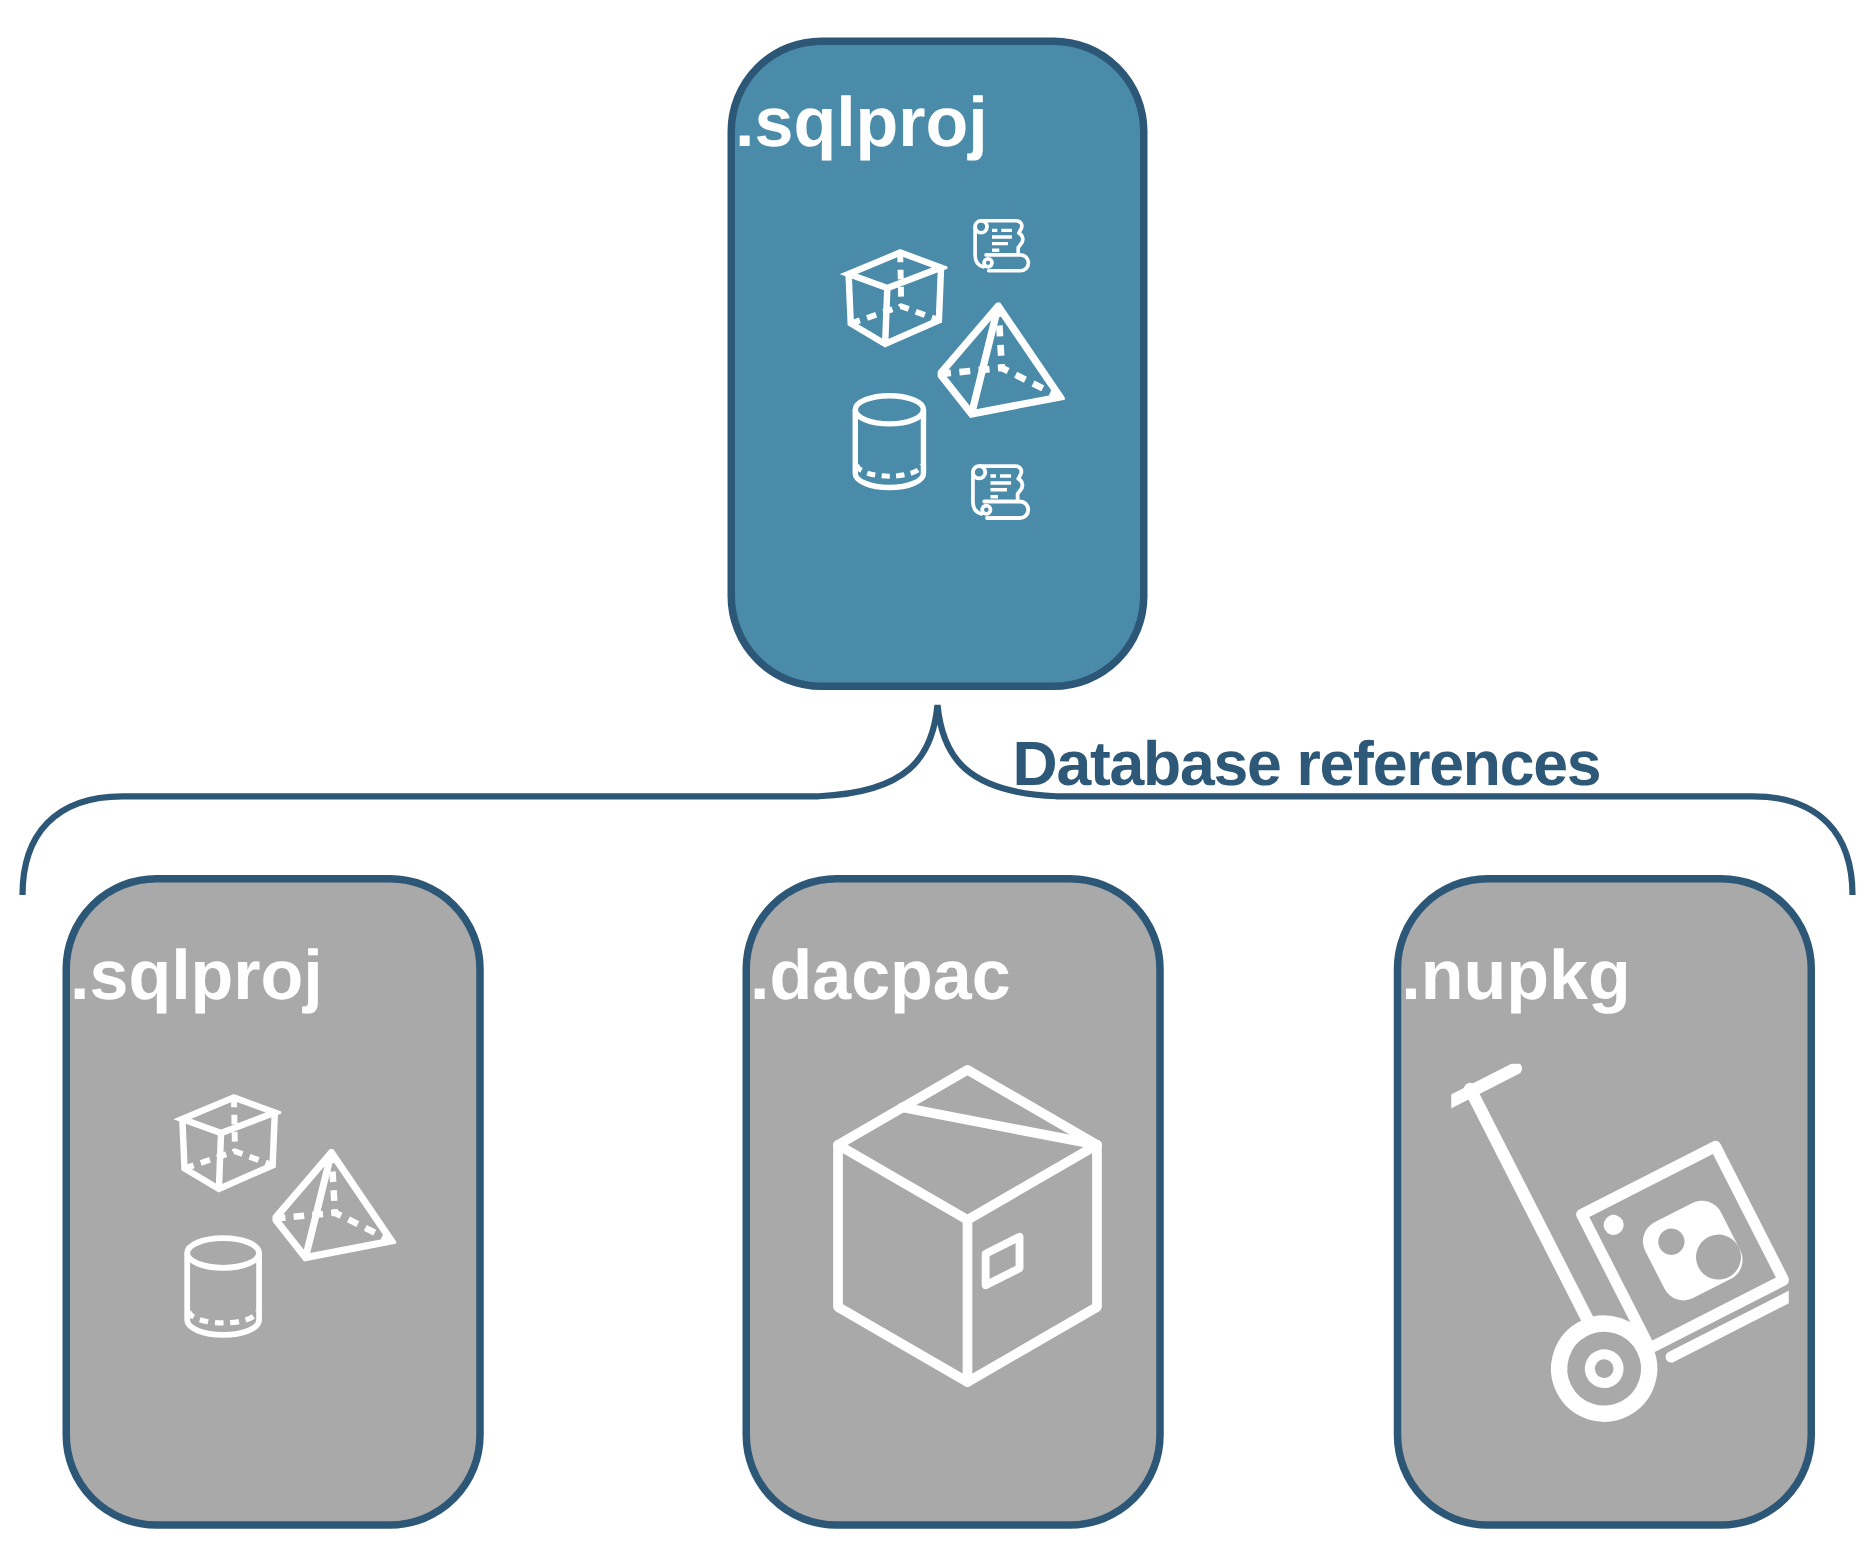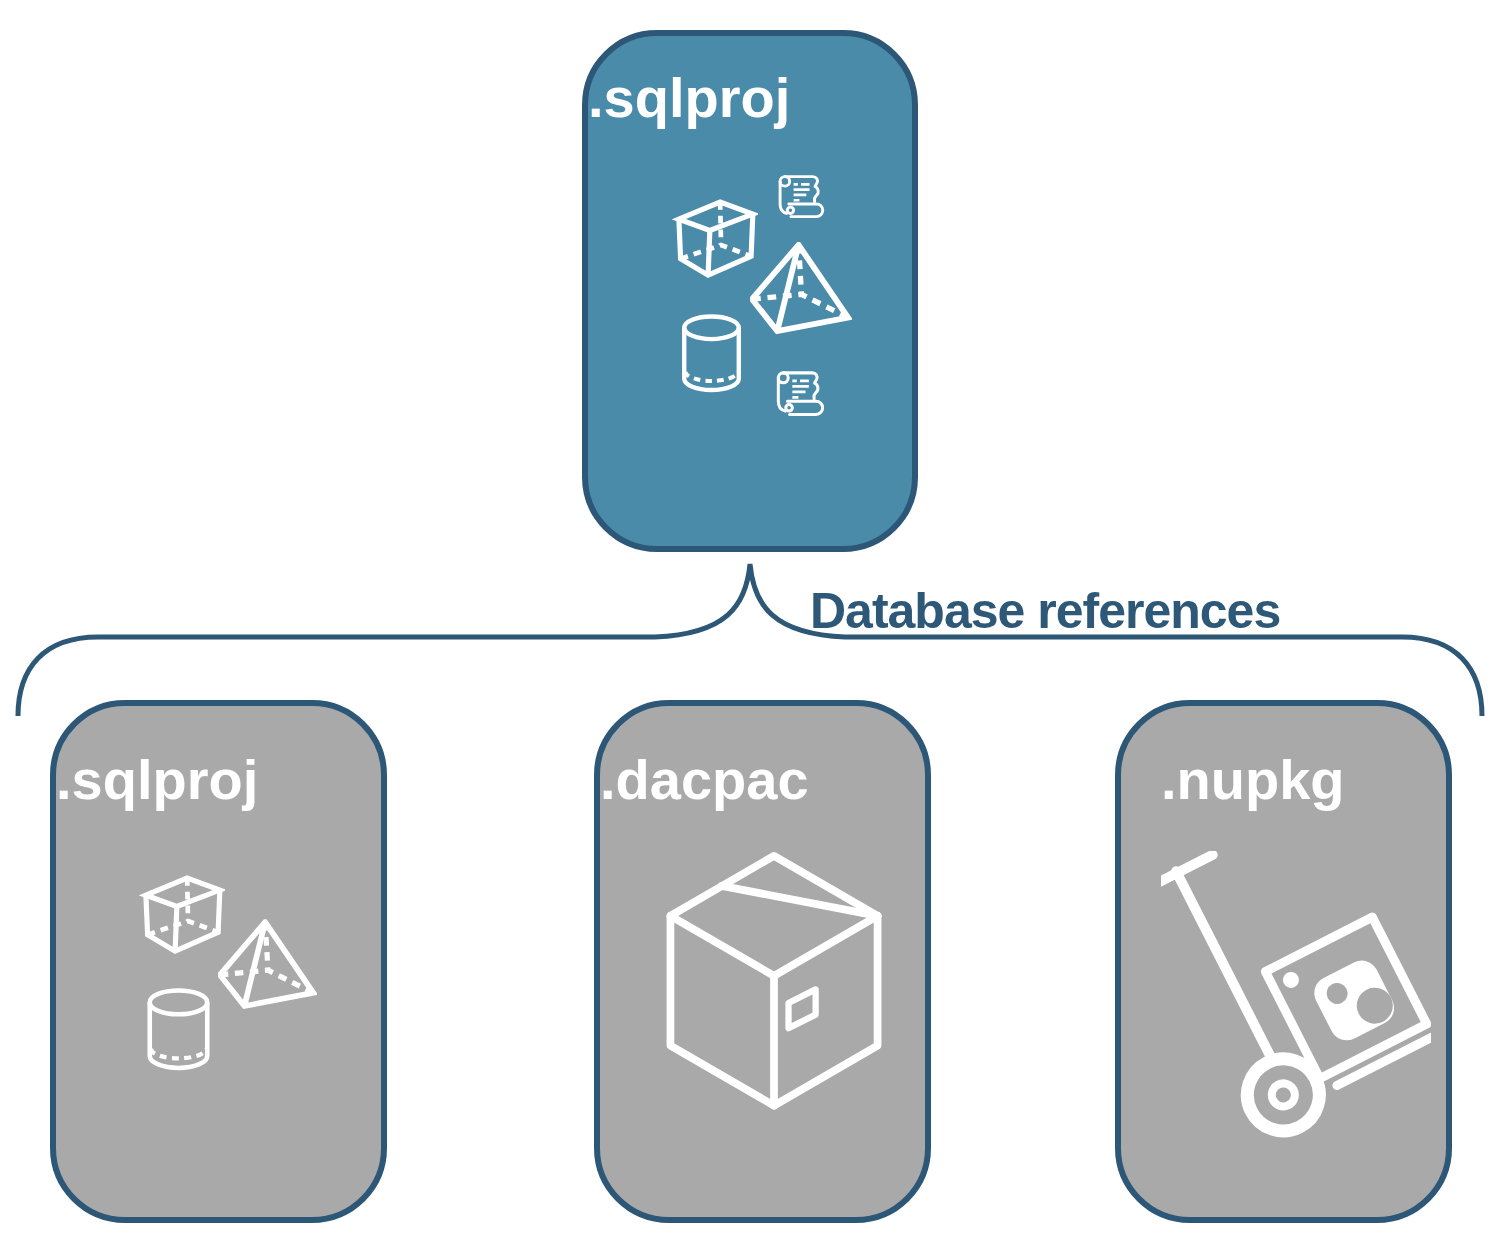--- a/index.html
+++ b/index.html
@@ -14,21 +14,21 @@
   }
   .node{
     position:absolute;box-sizing:border-box;
     border:6px solid var(--line_color,#2d5777);
     border-radius:75px;
   }
   .node-root{left:582px;top:30px;width:336px;height:522px;background:var(--primary_fill,#4a8ba9);}
   .node-child{top:700px;width:337px;height:523px;background:var(--secondary_fill,#a9a9a9);}
   .node-child-0{left:50px;}
   .node-child-1{left:582px;margin-left:12px;}
-  .node-child-2{left:1115px;padding-left:40px;}
+  .node-child-2{left:1115px;}
   .node-title{
     text-align:left;font-weight:700;font-size:56px;line-height:1;
     color:var(--icon_color,#fff);letter-spacing:0;
   }
   .node-root .node-title{margin-top:34px;}
   .node-child .node-title{margin-top:46px;}
   .icon{position:absolute;overflow:visible;}
   .wire-sq{fill:none;stroke:var(--icon_color,#fff);stroke-width:6;stroke-linecap:butt;stroke-linejoin:miter;}
   .wire-d{fill:none;stroke:var(--icon_color,#fff);stroke-width:5.5;stroke-dasharray:9 7;stroke-linecap:butt;}
   .wire-thin{fill:none;stroke:var(--icon_color,#fff);stroke-width:5.5;stroke-linecap:round;stroke-linejoin:round;}

